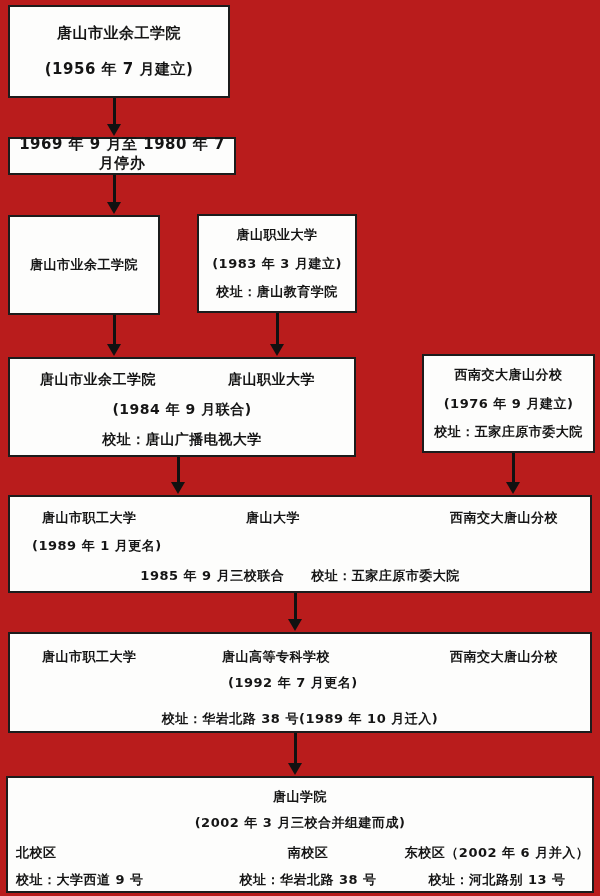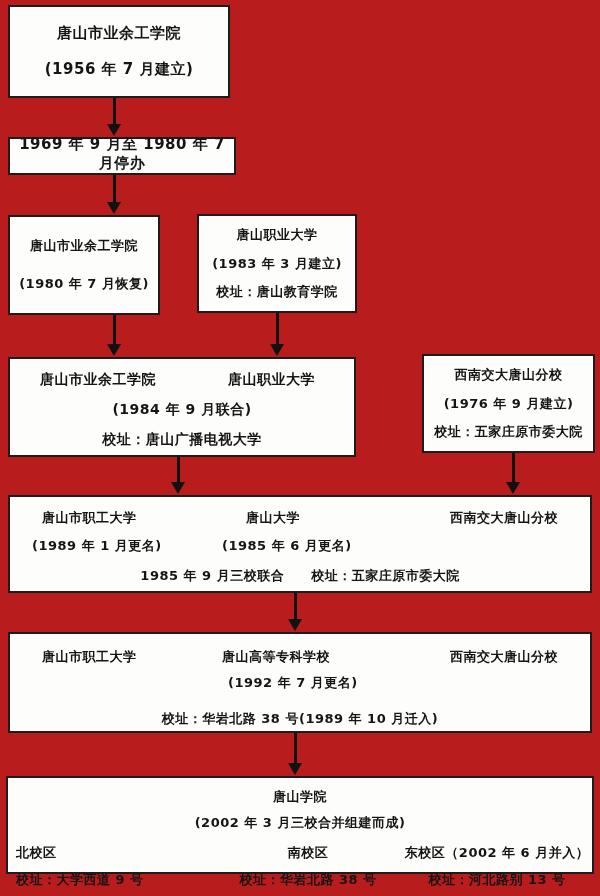--- a/index.html
+++ b/index.html
@@ -74,21 +74,20 @@
   <div class="bx single fs15" style="left:8px; top:137px; width:228px; height:38px;">
     <div>1969 年 9 月至 1980 年 7 月停办</div>
   </div>
 
   <div class="arrow" style="left:113px; top:175px; height:28px;">
       <div class="head"></div>
     </div>
 
   <div class="bx stack fs13" style="left:8px; top:215px; width:152px; height:100px;">
     <div>唐山市业余工学院</div>
-    <div>(1980 年 7 月恢复)</div>
   </div>
 
   <div class="bx stack fs13" style="left:197px; top:214px; width:160px; height:99px;">
     <div>唐山职业大学</div>
     <div>(1983 年 3 月建立)</div>
     <div>校址：唐山教育学院</div>
   </div>
 
   <div class="arrow" style="left:113px; top:315px; height:30px;">
       <div class="head"></div>
@@ -114,42 +113,41 @@
       <div class="head"></div>
     </div>
   <div class="arrow" style="left:512px; top:453px; height:30px;">
       <div class="head"></div>
     </div>
 
   <div class="bx fs13" style="left:8px; top:495px; width:584px; height:98px;">
     <div class="abs" style="left:32px; top:12px;">唐山市职工大学</div>
     <div class="abs" style="left:22px; top:40px;">(1989 年 1 月更名)</div>
     <div class="abs" style="left:236px; top:12px;">唐山大学</div>
-    <div class="abs" style="left:212px; top:40px;">(1985 年 6 月更名)</div>
     <div class="abs" style="left:440px; top:12px;">西南交大唐山分校</div>
     <div class="abs ctr" style="top:70px;">1985 年 9 月三校联合　　校址：五家庄原市委大院</div>
   </div>
 
   <div class="arrow" style="left:294px; top:593px; height:27px;">
       <div class="head"></div>
     </div>
 
   <div class="bx fs13" style="left:8px; top:632px; width:584px; height:101px;">
     <div class="abs" style="left:32px; top:14px;">唐山市职工大学</div>
     <div class="abs" style="left:212px; top:14px;">唐山高等专科学校</div>
     <div class="abs" style="left:218px; top:40px;">(1992 年 7 月更名)</div>
     <div class="abs" style="left:440px; top:14px;">西南交大唐山分校</div>
     <div class="abs ctr" style="top:76px;">校址：华岩北路 38 号(1989 年 10 月迁入)</div>
   </div>
 
   <div class="arrow" style="left:294px; top:733px; height:31px;">
       <div class="head"></div>
     </div>
 
-  <div class="bx fs13" style="left:6px; top:776px; width:588px; height:98px;">
+  <div class="bx fs13" style="left:6px; top:776px; width:588px; height:117px;">
     <div class="abs ctr" style="top:10px;">唐山学院</div>
     <div class="abs ctr" style="top:36px;">(2002 年 3 月三校合并组建而成)</div>
 
     <div class="abs" style="left:8px; top:66px; text-align:left;">
       <div class="campus-name">北校区</div>
       <div>校址：大学西道 9 号</div>
     </div>
 
     <div class="abs" style="left:200px; top:66px; width:200px; text-align:center;">
       <div class="campus-name">南校区</div>

